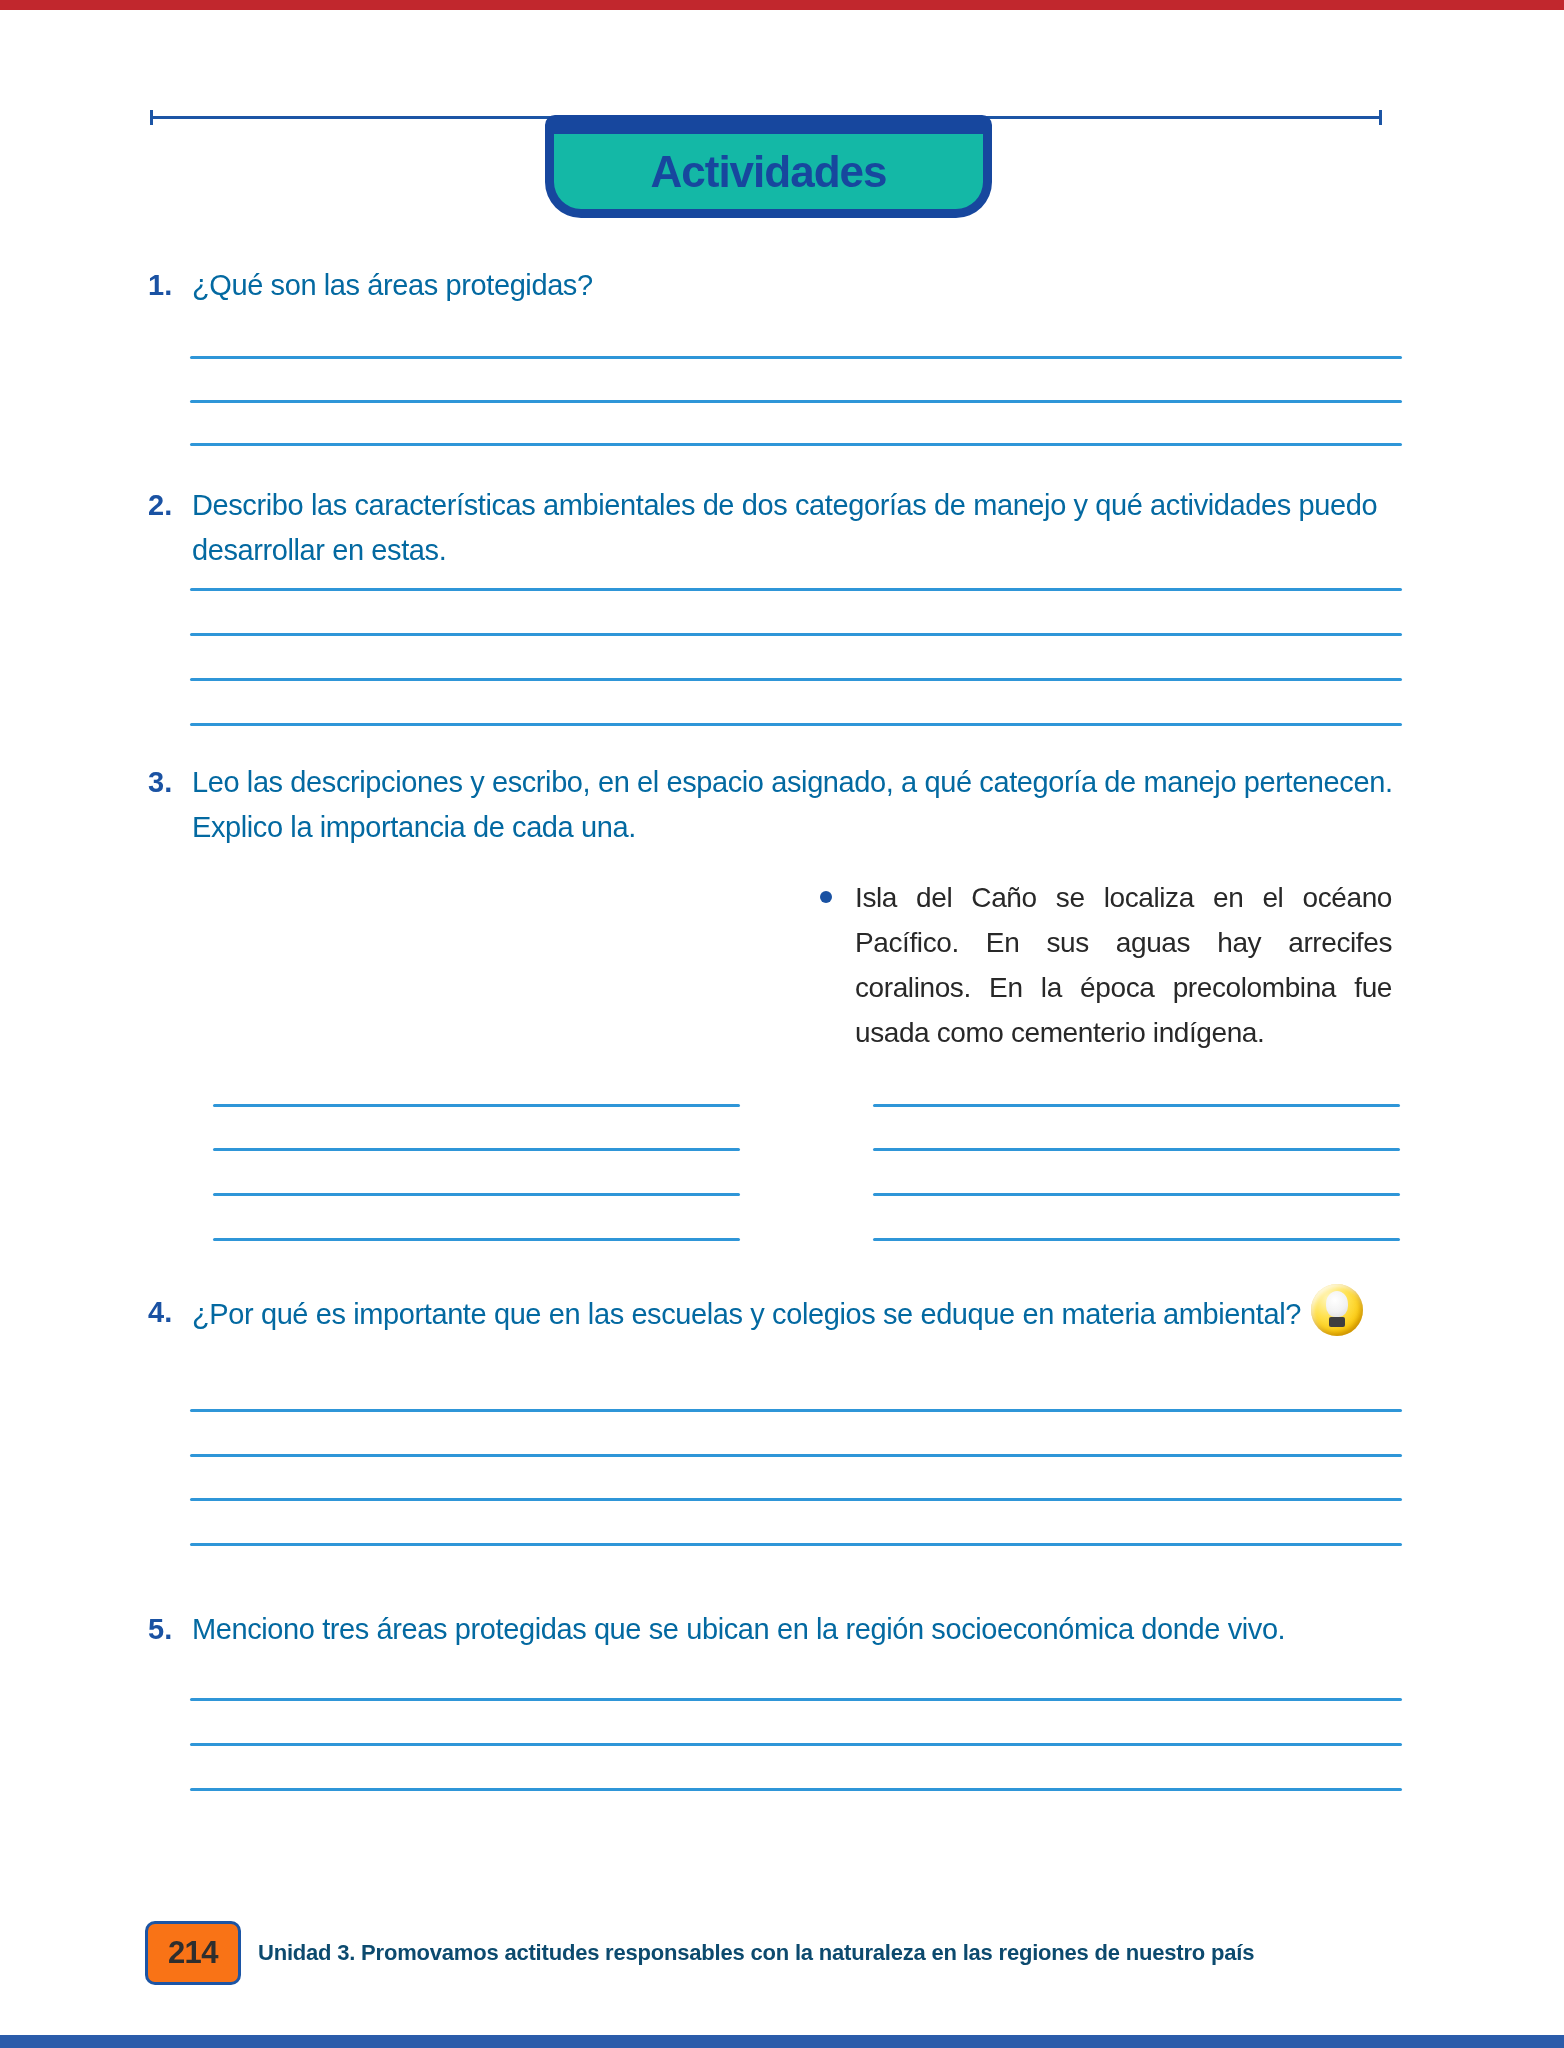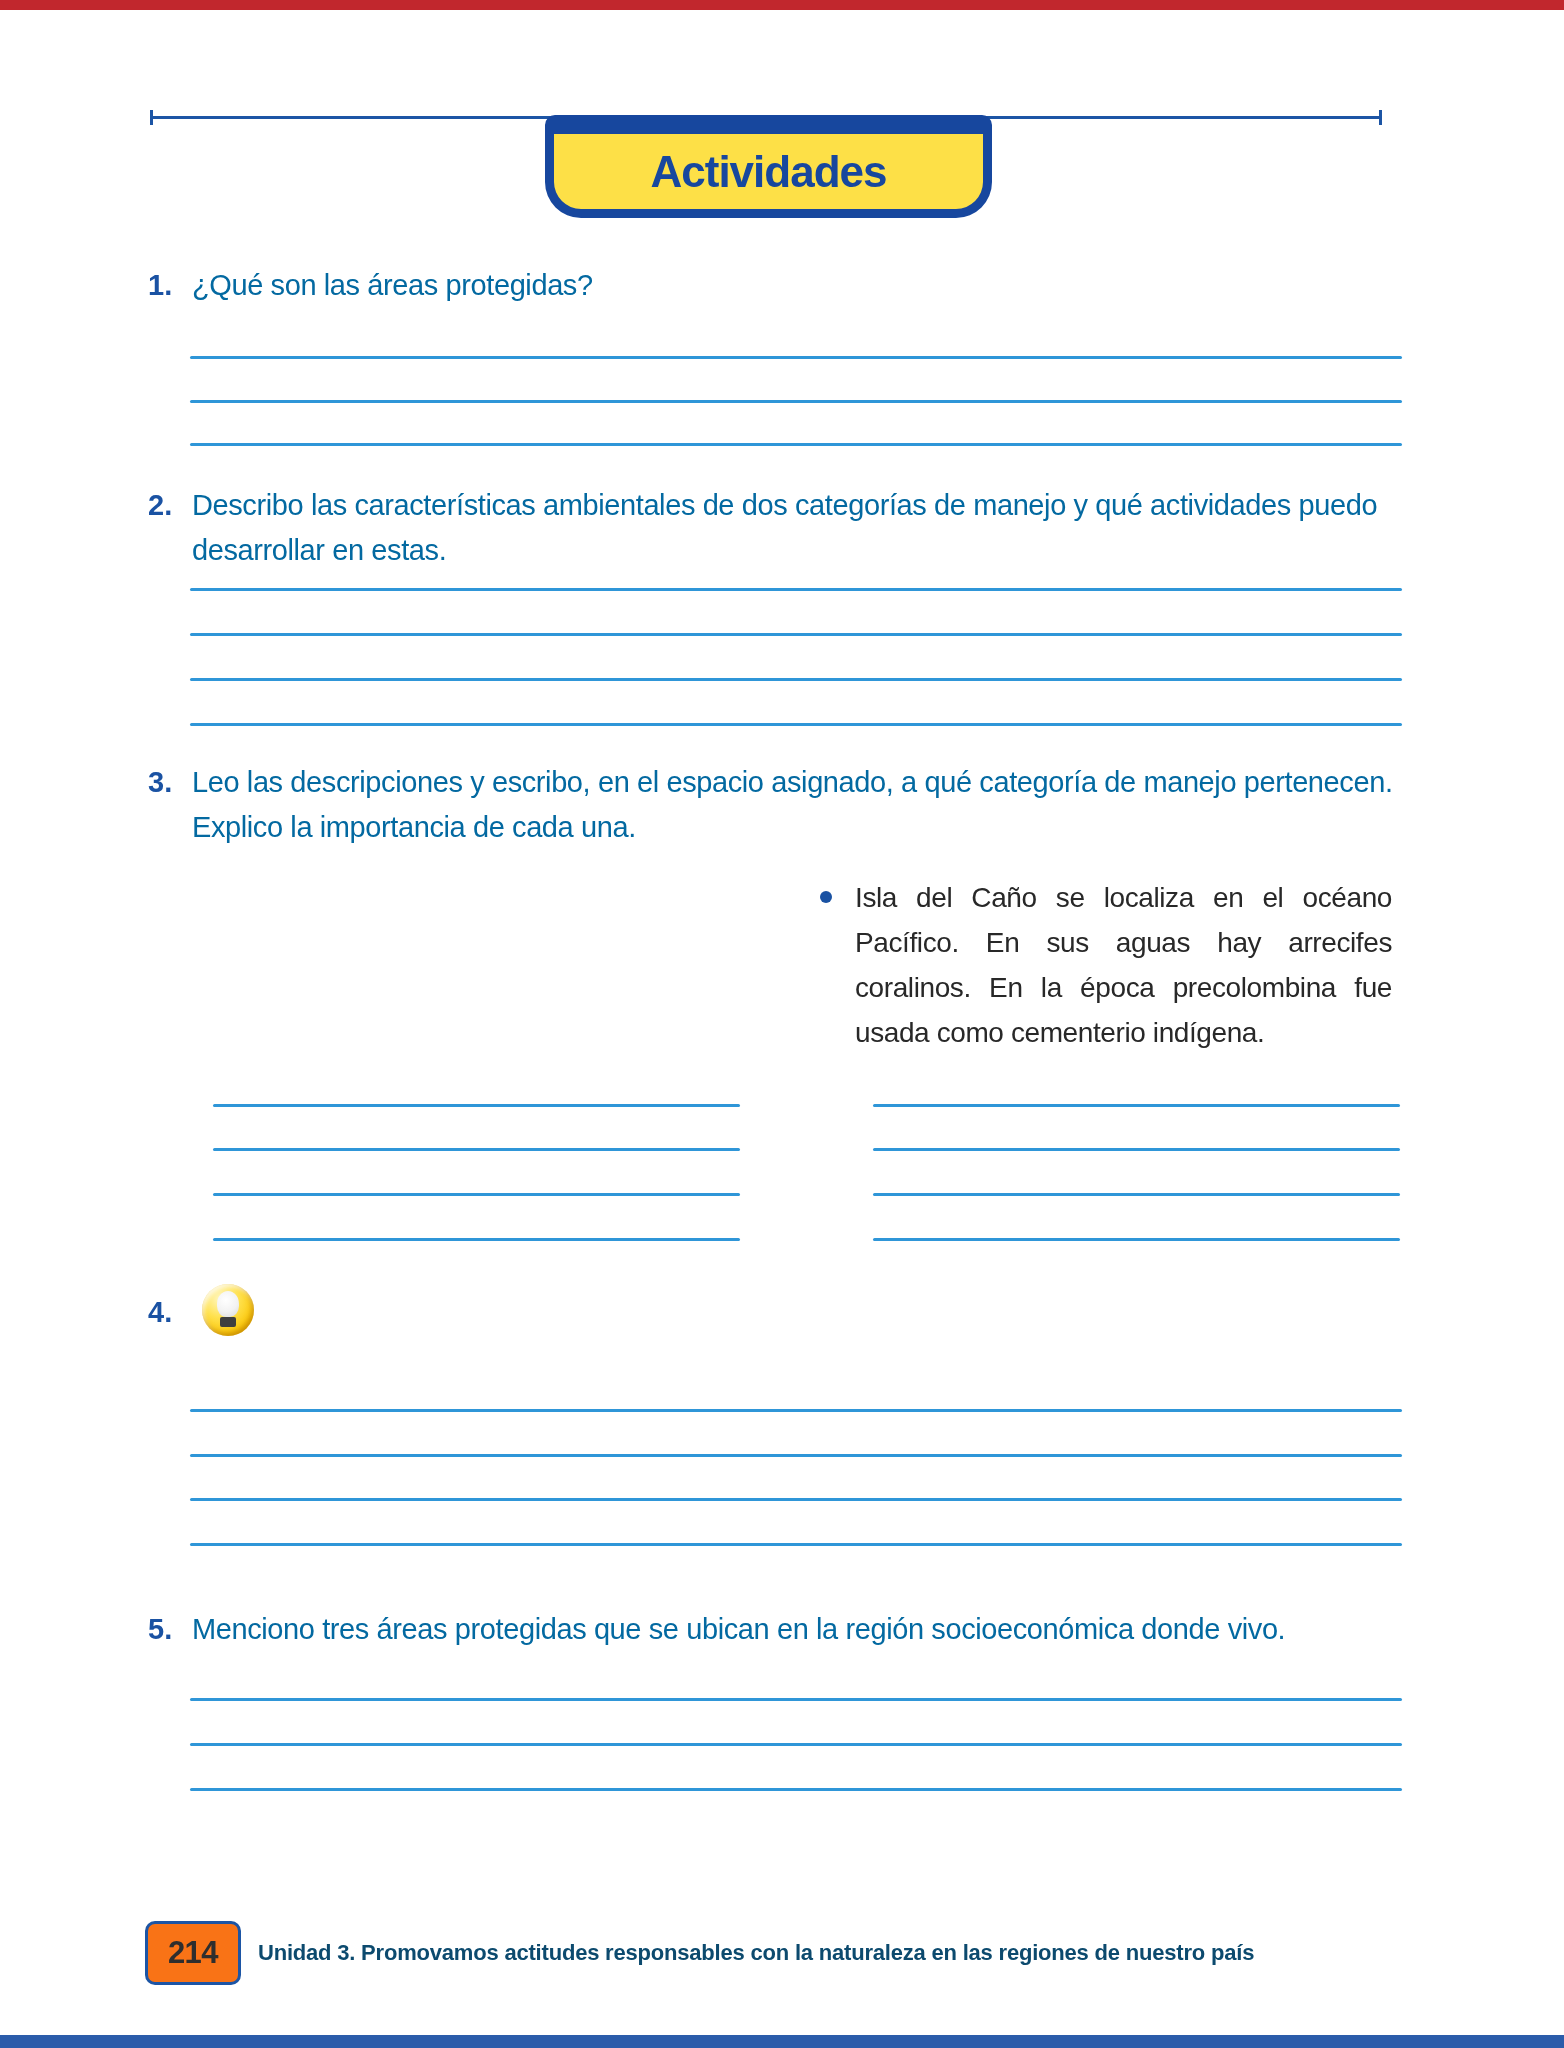--- a/index.html
+++ b/index.html
@@ -17,21 +17,21 @@
 
   
   .header-rule{position:absolute;left:150px;top:116px;width:1232px;height:3px;background:#1c55a5;}
   .header-rule::before,.header-rule::after{
     content:"";position:absolute;top:-6px;width:3px;height:15px;background:#1c55a5;
   }
   .header-rule::before{left:0;}
   .header-rule::after{right:0;}
   .title-tab{
     position:absolute;left:545px;top:115px;width:447px;height:103px;
-    background:#fde047;
+    background:#14b8a6;
     border:9px solid #17479e;border-top-width:19px;
     border-radius:10px 10px 36px 36px;
     box-sizing:border-box;
     display:flex;align-items:center;justify-content:center;
     z-index:2;
   }
   .title-tab .title{
     font-size:44px;font-weight:bold;color:#17479e;letter-spacing:-1px;
   }
 
@@ -131,21 +131,21 @@
   <div class="rule rule-colL" style="top:1193px;"></div>
   <div class="rule rule-colL" style="top:1238px;"></div>
 
   <div class="rule rule-colR" style="top:1104px;"></div>
   <div class="rule rule-colR" style="top:1148px;"></div>
   <div class="rule rule-colR" style="top:1193px;"></div>
   <div class="rule rule-colR" style="top:1238px;"></div>
 
   <div class="q" style="top:1290px;">
     <span class="q-num">4.</span>
-    <span class="q-text nowrap"><span class="tip"><span class="bulb"></span><span class="bulb-base"></span></span></span>
+    <span class="q-text nowrap"><span>¿Por qué es importante que en las escuelas y colegios se eduque en materia ambiental?</span><span class="tip"><span class="bulb"></span><span class="bulb-base"></span></span></span>
   </div>
   <div class="rule rule-full" style="top:1409px;"></div>
   <div class="rule rule-full" style="top:1454px;"></div>
   <div class="rule rule-full" style="top:1498px;"></div>
   <div class="rule rule-full" style="top:1543px;"></div>
 
   <div class="q" style="top:1607px;">
     <span class="q-num">5.</span>
     <span class="q-text nowrap">Menciono tres áreas protegidas que se ubican en la región socioeconómica donde vivo.</span>
   </div>

